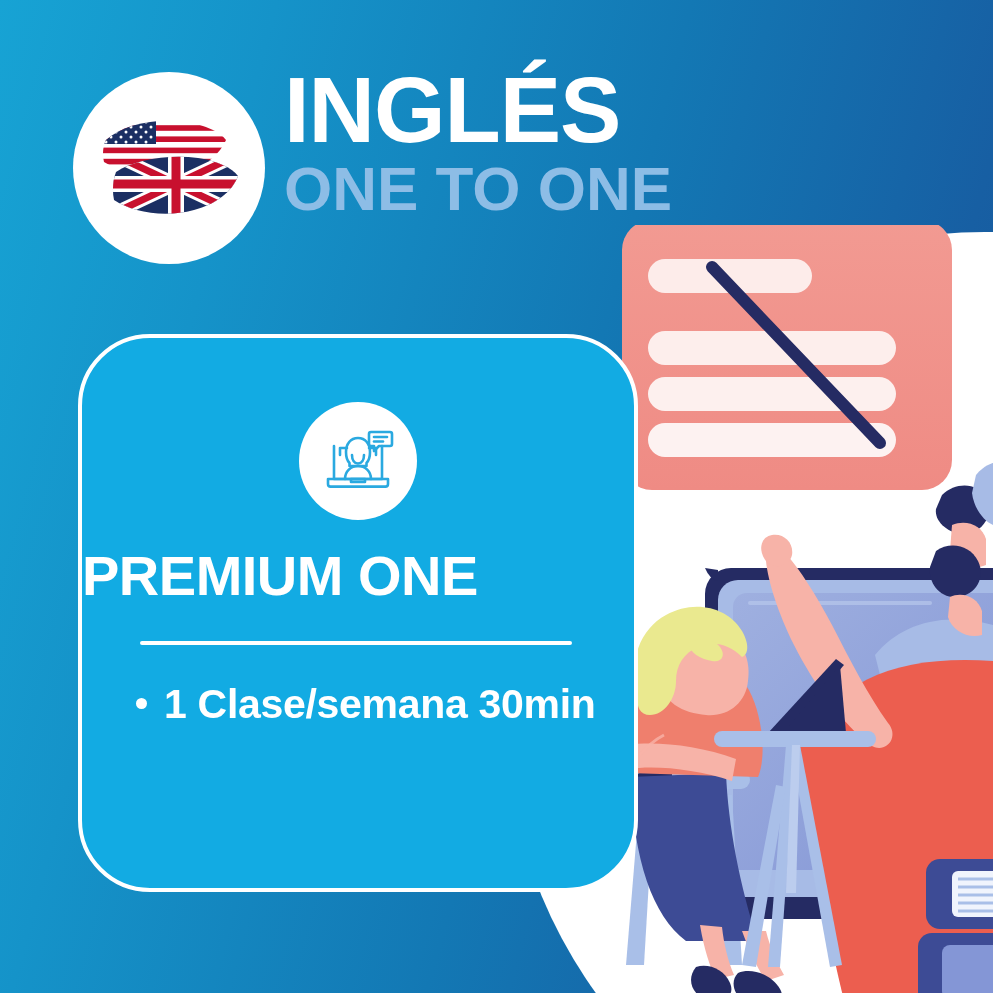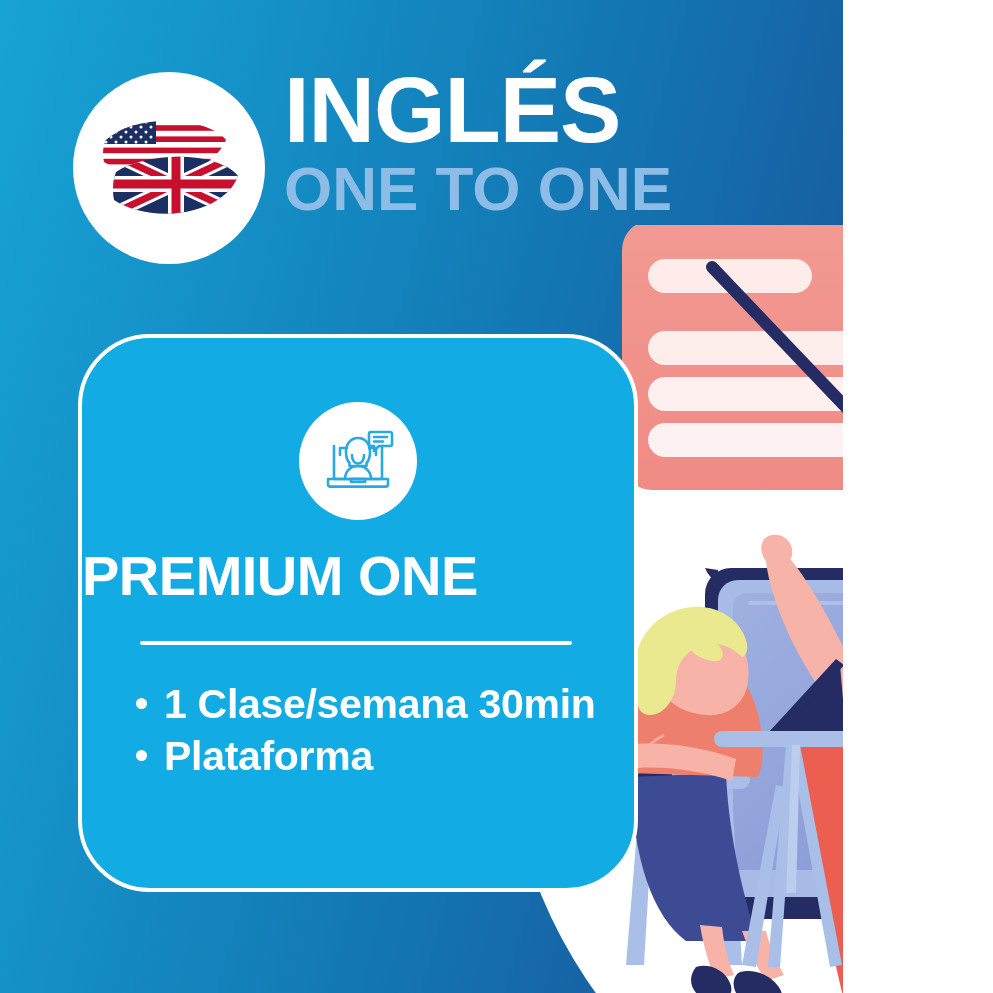--- a/index.html
+++ b/index.html
@@ -4,21 +4,21 @@
 <style>
   * { margin:0; padding:0; box-sizing:border-box; }
   html,body { width:993px; height:993px; }
   body {
     font-family:"Liberation Sans", sans-serif;
     overflow:hidden;
     background:#ffffff;
   }
   #stage {
     position:relative;
-    width:843px; height:993px;
+    width:993px; height:993px;
     overflow:hidden;
     background:linear-gradient(105deg,#17a3d4 0%,#1593c9 22%,#1378b4 55%,#175fa3 82%,#1b5699 100%);
   }
 
   
   .white-blob {
     position:absolute;
     left:505px; top:232px;
     width:960px; height:960px;
     border-radius:50%;
@@ -347,17 +347,16 @@
           </g>
         </svg>
       </span>
     </div>
 
     <div class="card-title">PREMIUM ONE</div>
     <div class="card-divider"></div>
 
     <ul class="card-list">
       <li>1 Clase/semana 30min</li>
-      <li>Plataforma</li>
     </ul>
   </div>
 
 </div>
 
 </body></html>

